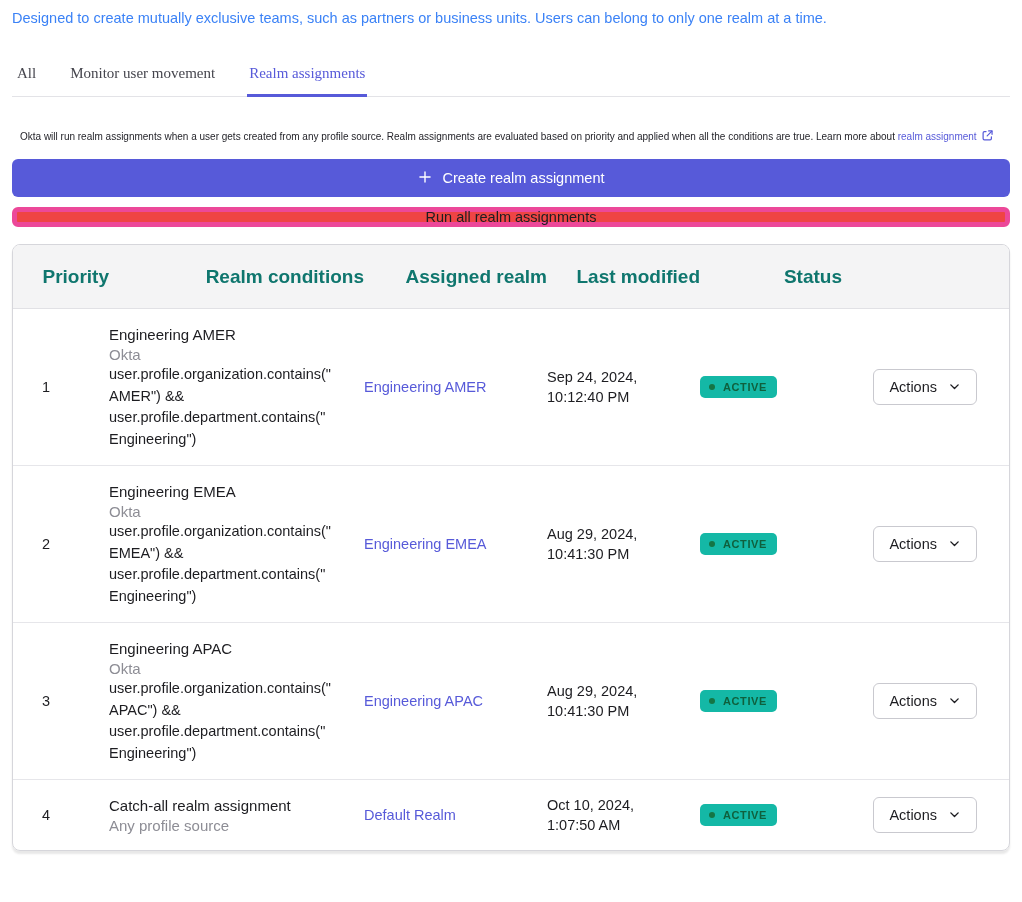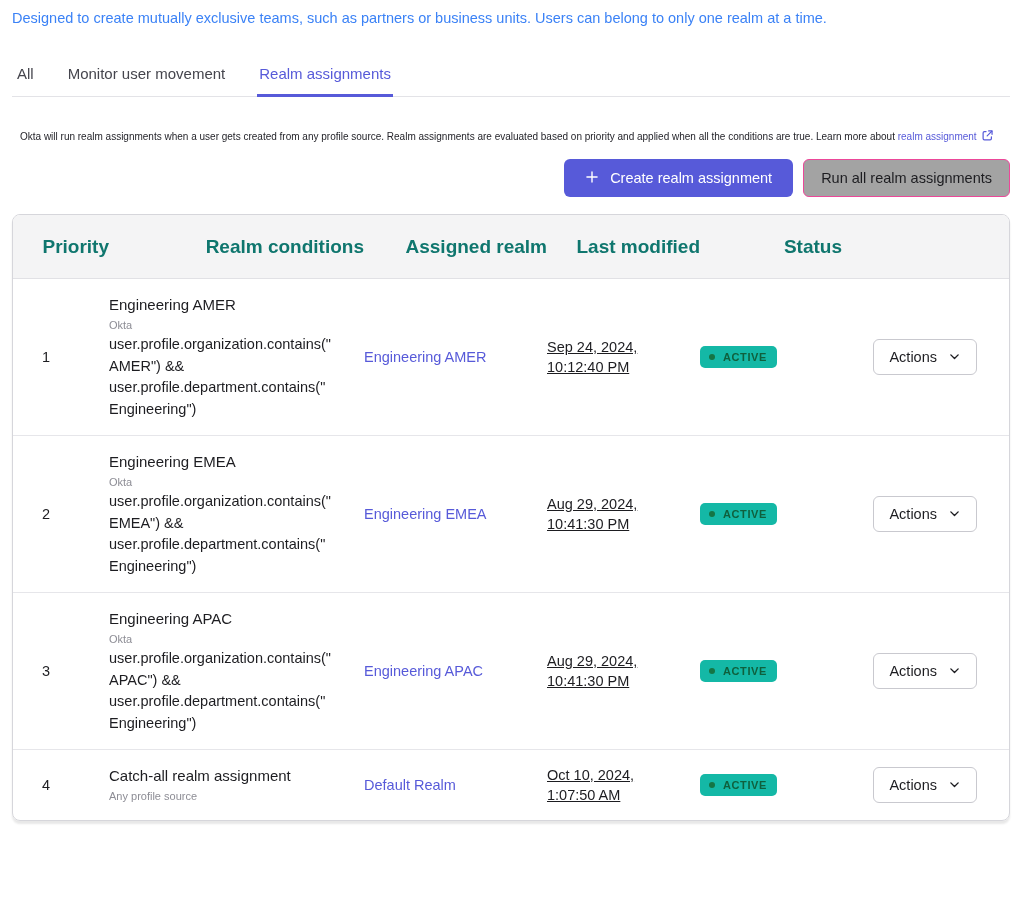--- a/index.html
+++ b/index.html
@@ -36,20 +36,21 @@
     color: #3b82f6;
   }
 
   
   .tabs {
     margin-top: 37px;
     display: flex;
     gap: 30px;
     border-bottom: 1px solid #e3e3e7;
     padding-left: 3px;
+    font-family: Liberation Serif, serif;
   }
   .tab {
     font-size: 15px;
     color: #45454d;
     padding: 0 2px 12px 2px;
     border-bottom: 3px solid transparent;
     margin-bottom: -1px;
     cursor: pointer;
   }
   .tab.active {
@@ -72,43 +73,44 @@
     white-space: nowrap;
   }
   .inline-link svg { vertical-align: -2px; margin-left: 4px; }
 
   
   .toolbar {
     margin-top: 12px;
     display: flex;
     justify-content: flex-end;
     gap: 10px;
+    flex-direction: column;
   }
   .btn {
     display: inline-flex;
     align-items: center;
     justify-content: center;
     font-family: "Liberation Sans", sans-serif;
     font-size: 14.5px;
     border-radius: 6px;
     cursor: pointer;
   }
   .btn-primary {
     background: var(--accent);
     color: #ffffff;
     border: none;
     height: 38px;
     padding: 0 21px;
     gap: 11px;
   }
   .btn-secondary {
-    background: #a3a3a3;
+    background: #ef4444;
     color: #1d1d21;
-    border: 1px solid #ec4899;
-    height: 38px;
+    border: 5px solid #ec4899;
+    height: 20px;
     padding: 0 17px;
   }
 
   
   .card {
     margin-top: 17px;
     border: 1px solid var(--border);
     border-radius: 8px;
     overflow: hidden;
     box-shadow: 0 3px 2px rgba(29,29,33,0.10);
@@ -139,37 +141,37 @@
   tbody td {
     padding: 15px 0;
     vertical-align: middle;
     font-size: 14.5px;
     border-bottom: 1px solid var(--row-border);
   }
   tbody tr:last-child td { border-bottom: none; }
   td.priority { padding-left: 29px; color: #1d1d21; }
 
   .cond-title { font-size: 15px; line-height: 22px; color: #1d1d21; }
-  .cond-source { font-size: 11px; line-height: 18px; color: var(--muted); }
+  .cond-source { font-size: 15px; line-height: 18px; color: var(--muted); }
   .cond-expr {
     font-size: 14.5px;
     line-height: 21.5px;
     color: #1d1d21;
     width: 222px;
     overflow-wrap: break-word;
     word-wrap: break-word;
   }
 
   .realm-link {
     color: var(--accent);
     text-decoration: none;
     cursor: pointer;
     font-size: 14.5px;
   }
-  td.modified { padding-right: 36px; line-height: 20px; color: #1d1d21; text-decoration: underline; }
+  td.modified { padding-right: 36px; line-height: 20px; color: #1d1d21; }
 
   .status-badge {
     display: inline-flex;
     align-items: center;
     gap: 8px;
     background: #14b8a6;
     color: #0f603d;
     font-size: 11px;
     font-weight: 700;
     letter-spacing: 0.6px;

